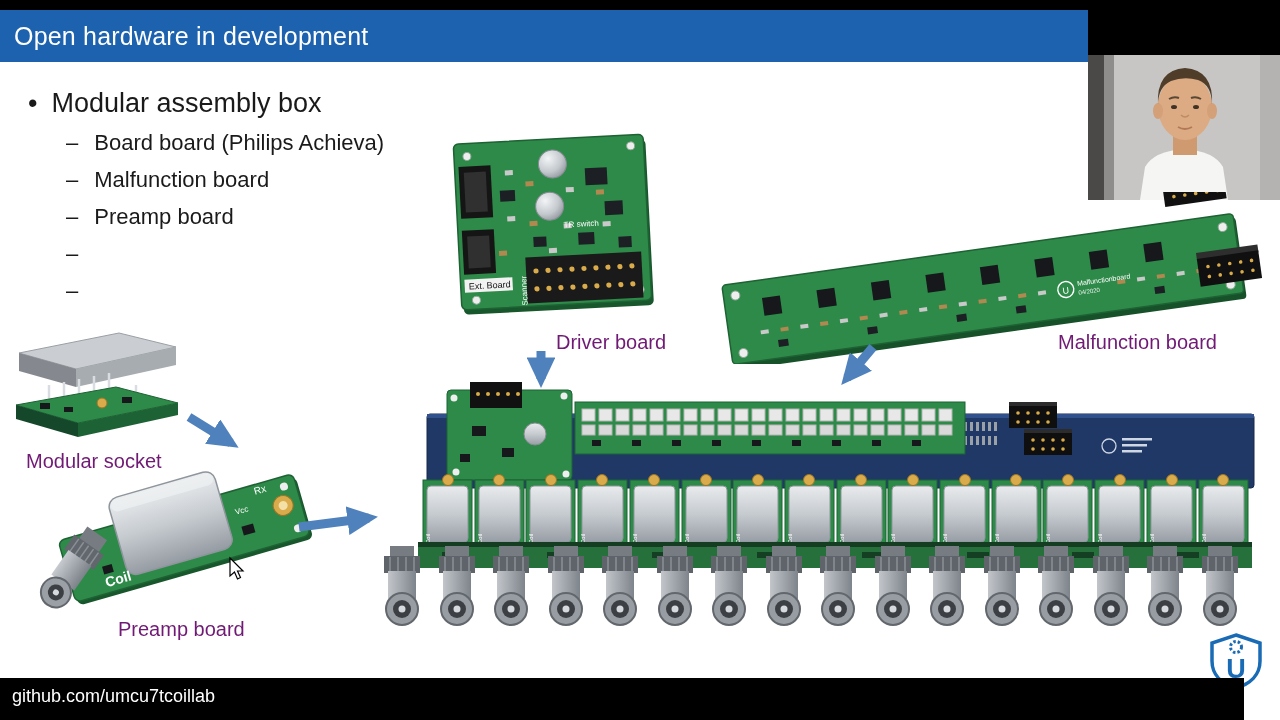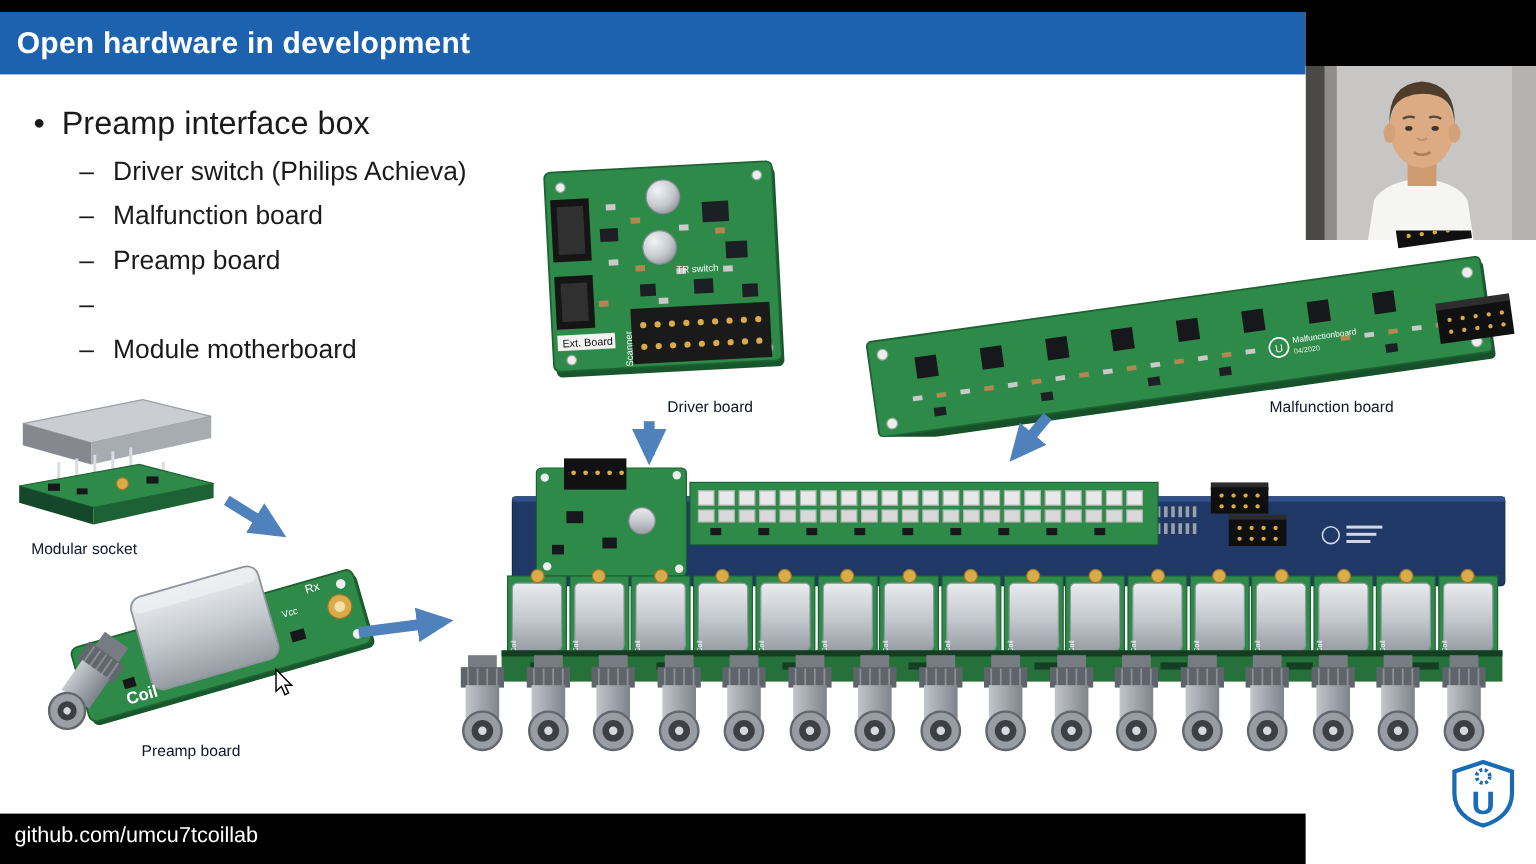--- a/index.html
+++ b/index.html
@@ -2,30 +2,30 @@
 <html><head>
 <meta charset="utf-8">
 <style>
   * { margin:0; padding:0; box-sizing:border-box; }
   html,body { background:#000; }
   .stage { position:relative; width:1280px; height:720px; background:#ffffff; overflow:hidden;
            font-family:"Liberation Sans", sans-serif; }
   .top-strip { position:absolute; left:0; top:0; width:1280px; height:10px; background:#000; }
   .title-bar { position:absolute; left:0; top:10px; width:1088px; height:52px; background:#1d62ae;
                display:flex; align-items:center; padding-left:14px; }
-  .title-bar .title { color:#fff; font-size:25px; font-weight:bold; letter-spacing:.2px; }
+  .title-bar .title { color:#fff; font-size:25px; font-weight:normal; letter-spacing:.2px; }
   .cam-top-block { position:absolute; left:1088px; top:0; width:192px; height:55px; background:#000; }
   .webcam { position:absolute; left:1088px; top:55px; width:192px; height:145px; background:#b9b9b9; overflow:hidden; }
   .bullets { position:absolute; left:28px; top:88px; list-style:none; color:#1a1a1a; }
   .bullet-main { font-size:27px; display:flex; gap:14px; align-items:baseline; }
   .sub { font-size:22px; display:flex; gap:16px; padding-left:38px; margin-top:11px; }
-  .caption { position:absolute; font-size:13px; color:#0f172a; white-space:nowrap; }
+  .caption { position:absolute; font-size:20px; color:#701a75; white-space:nowrap; }
   .ill { position:absolute; }
   .arrows { position:absolute; left:0; top:0; pointer-events:none; }
-  .footer { position:absolute; left:0; top:678px; width:1088px; height:42px; background:#000;
+  .footer { position:absolute; left:0; top:678px; width:1244px; height:42px; background:#000;
             color:#fff; font-size:18px; padding:8px 0 0 12px; }
   .logo-box { position:absolute; left:1206px; top:632px; }
 </style>
 </head>
 <body>
 
 <div class="stage">
 
   <div class="top-strip"></div>
 
@@ -52,40 +52,39 @@
       <path d="M81,44 Q86,41 91,43" stroke="#5a4836" stroke-width="2" fill="none"></path>
       <path d="M103,43 Q108,41 113,44" stroke="#5a4836" stroke-width="2" fill="none"></path>
       <path d="M93,60 Q97,64 101,60" stroke="#c08c62" stroke-width="1.5" fill="none"></path>
       <path d="M90,72 Q97,76 104,72" stroke="#b07a56" stroke-width="2" fill="none"></path>
     </svg>
   </div>
 
   <ul class="bullets">
     <li class="bullet-main">
       <span>•</span>
-      <span>Preamp interface box</span>
+      <span>Modular assembly box</span>
     </li>
     <li class="sub">
       <span>–</span>
-      <span>Driver switch (Philips Achieva)</span>
+      <span>Board board (Philips Achieva)</span>
     </li>
     <li class="sub">
       <span>–</span>
       <span>Malfunction board</span>
     </li>
     <li class="sub">
       <span>–</span>
       <span>Preamp board</span>
     </li>
     <li class="sub">
       <span>–</span>
     </li>
     <li class="sub">
       <span>–</span>
-      <span>Module motherboard</span>
     </li>
   </ul>
 
   <svg class="ill" style="left:438px;top:128px" width="232" height="210" viewBox="0 0 232 210">
     <defs>
       <radialGradient id="dg-can" cx="35%" cy="30%" r="80%">
         <stop offset="0" stop-color="#f2f4f6"></stop>
           <stop offset="0.6" stop-color="#c4c9ce"></stop>
           <stop offset="1" stop-color="#8d939a"></stop>
       </radialGradient>

